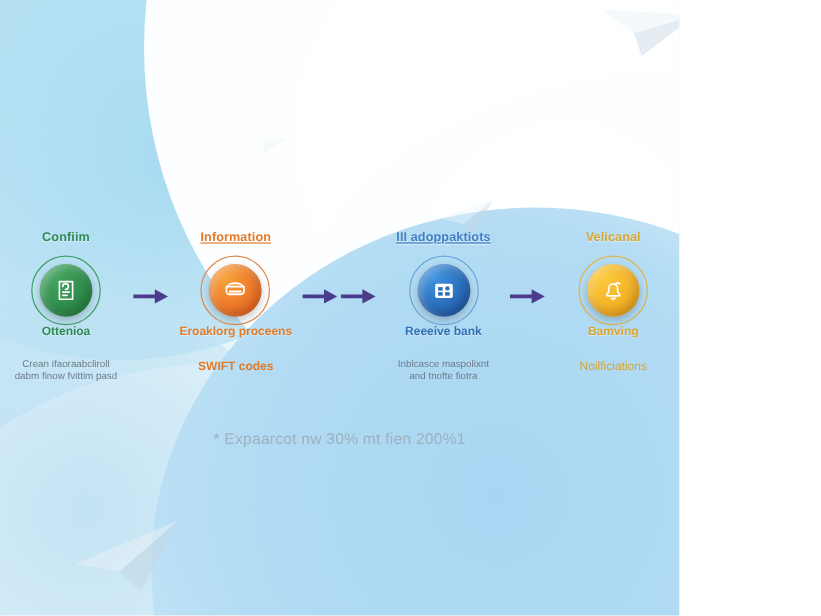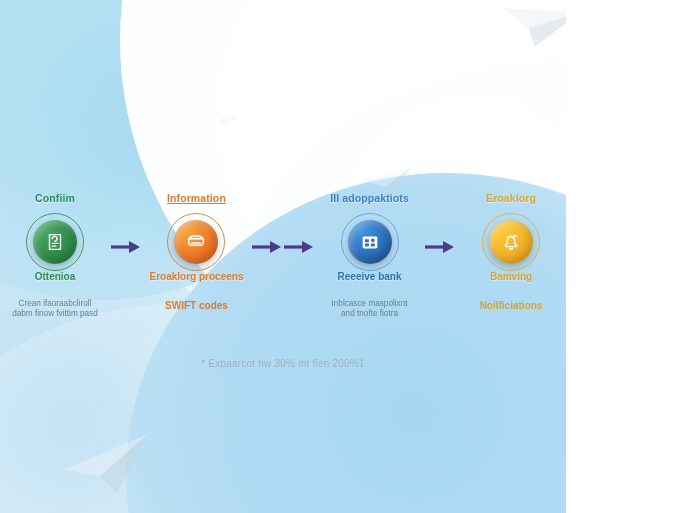--- a/index.html
+++ b/index.html
@@ -130,21 +130,21 @@
     padding-top:48px;
     box-sizing:border-box;
   }
   .connector svg{display:block;}
 
   
   .footnote{
     position:absolute;
     left:0;right:0;top:358px;
     text-align:center;
-    font-size:10px;
+    font-size:13px;
     color:#9fb0bf;
     letter-spacing:.2px;
   }
 </style>
 </head>
 <body>
 
 <div id="stage">
 
   <div class="bg-base"></div>
@@ -248,21 +248,21 @@
 
 
     <div class="connector">
       <svg width="30" height="14" viewBox="0 0 30 14">
         <path d="M0 7 h20" stroke="#4a3b8c" stroke-width="3.2"></path>
         <path d="M18 1 L29 7 L18 13 Z" fill="#4a3b8c"></path>
       </svg>
     </div>
 
     <div class="step">
-      <div class="step-label" style="color: rgb(63, 127, 196);">III adoppaktiots</div>
+      <div class="step-label" style="color: rgb(63, 127, 196); text-decoration: underline;">III adoppaktiots</div>
       <div class="ring" style="border-color: rgb(111, 166, 216);">
         <div class="disc" style="background: radial-gradient(circle at 33% 28%, rgb(63, 147, 223) 0%, rgb(26, 79, 158) 100%);">
           <span>
             <svg width="22" height="22" viewBox="0 0 24 24" fill="#ffffff">
               <rect x="4" y="6" width="16" height="13" rx="1.6" fill="#ffffff"></rect>
               <rect x="6.6" y="9" width="4.2" height="3.2" fill="#2f6fb5"></rect>
               <rect x="6.6" y="13.6" width="4.2" height="3.2" fill="#2f6fb5"></rect>
               <rect x="13" y="13.6" width="4.2" height="3.2" fill="#2f6fb5"></rect>
               <circle cx="15.1" cy="10.2" r="2" fill="#2f6fb5"></circle>
             </svg>
@@ -277,35 +277,35 @@
     </div>
 
     <div class="connector">
       <svg width="30" height="14" viewBox="0 0 30 14">
         <path d="M0 7 h20" stroke="#4a3b8c" stroke-width="3.2"></path>
         <path d="M18 1 L29 7 L18 13 Z" fill="#4a3b8c"></path>
       </svg>
     </div>
 
     <div class="step">
-      <div class="step-label" style="color: rgb(216, 165, 46);">Eroaklorg</div>
+      <div class="step-label" style="color: rgb(216, 165, 46);">Velicanal</div>
       <div class="ring" style="border-color: rgb(224, 180, 74);">
         <div class="disc" style="background: radial-gradient(circle at 33% 28%, rgb(251, 201, 60) 0%, rgb(237, 161, 23) 100%);">
           <span>
             <svg width="22" height="22" viewBox="0 0 24 24" fill="none" stroke="#ffffff" stroke-width="1.5" stroke-linecap="round" stroke-linejoin="round">
               <path d="M7 17 h10 a1 1 0 0 0 .7 -1.7 L16 13.4 V10 a4 4 0 0 0 -8 0 v3.4 L6.3 15.3 A1 1 0 0 0 7 17 z"></path>
               <path d="M10.4 19 a1.8 1.8 0 0 0 3.2 0"></path>
               <path d="M13.5 6.5 q3 -2.5 4.5 -0.5"></path>
             </svg>
           </span>
         </div>
       </div>
       <div class="step-title" style="color: rgb(216, 165, 46);">Bamving</div>
       <div class="step-desc">
-        <span class="l" style="font-weight:bold;font-size:10px;color:#d8a52e;text-align:right;">Noilficiations</span>
+        <span class="l" style="font-weight:normal;font-size:10px;color:#d8a52e;text-align:right;">Noilficiations</span>
         <span class="l"></span>
       </div>
     </div>
 
   </div>
 
   <div class="footnote">* Expaarcot nw 30% mt fien 200%1</div>
 
 </div>
 

